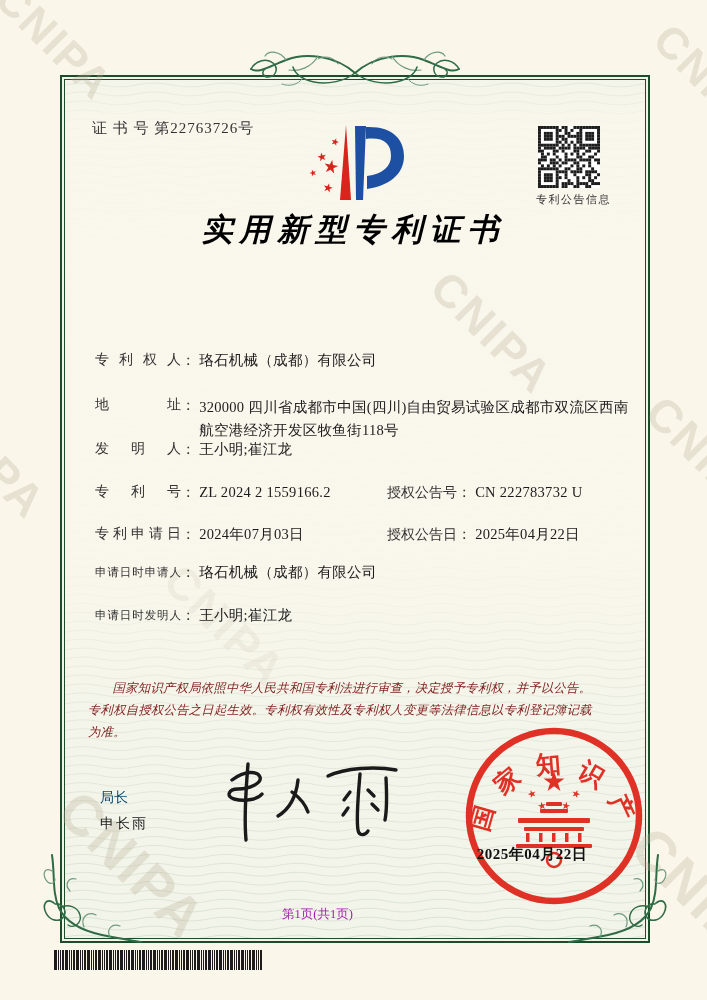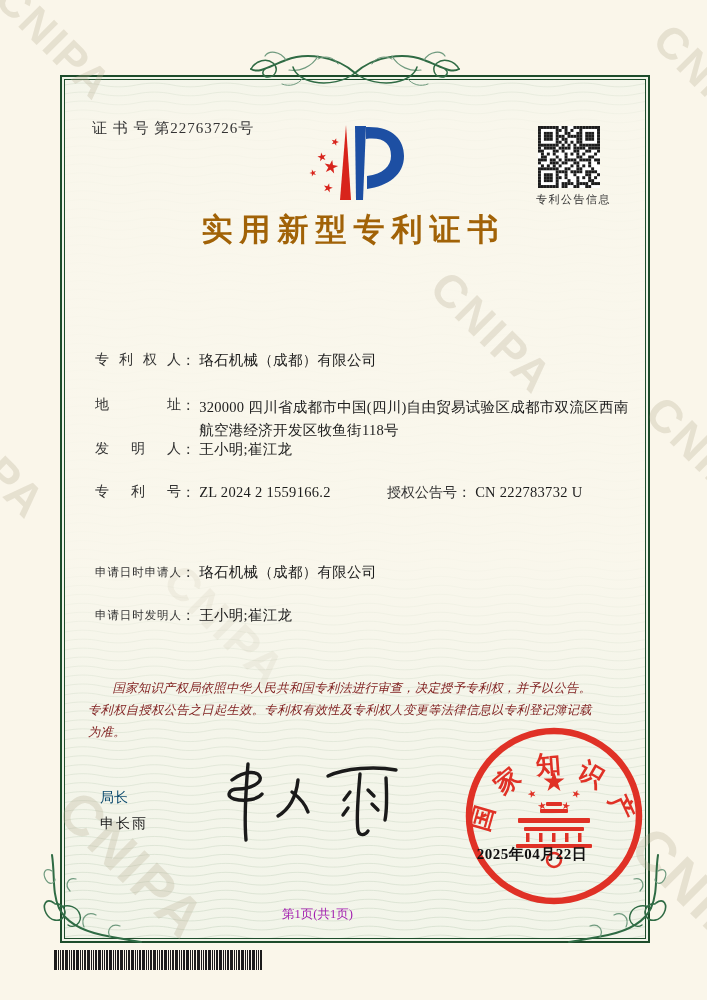--- a/index.html
+++ b/index.html
@@ -18,21 +18,21 @@
           rgba(250,247,236,.95) 22%, rgba(250,247,236,.92) 56%,
           rgba(250,247,236,.40) 72%, rgba(250,247,236,.12) 100%);}
 
   
   .wm{position:absolute;z-index:2;font-family:"Liberation Sans",sans-serif;font-weight:700;
       color:rgba(186,174,148,.30);transform:rotate(45deg);letter-spacing:2px;white-space:nowrap;}
 
   
   .cert-no{position:absolute;z-index:3;left:92px;top:119px;font-size:15px;letter-spacing:1px;color:#333;}
   .title{position:absolute;z-index:3;left:0;top:209px;width:707px;text-align:center;
-         font-size:31px;font-weight:700;letter-spacing:7px;color:#a16207;}
+         font-size:31px;font-weight:700;letter-spacing:7px;color:#000000;font-style:italic;}
   .qr-label{position:absolute;z-index:3;left:527px;top:192px;width:84px;text-align:right;
             font-size:11px;letter-spacing:1.5px;color:#333;}
   svg.logo{position:absolute;z-index:3;left:300px;top:114px;}
   svg.qr{position:absolute;z-index:3;left:538px;top:126px;}
 
   .row{position:absolute;z-index:3;left:95px;width:548px;font-size:14.5px;color:#222;}
   .lbl{display:inline-block;width:86px;text-align:justify;text-align-last:justify;
        font-size:14px;color:#333;vertical-align:top;}
   .lbl.small{font-size:11.5px;padding-top:2px;}
   .colon{color:#333;}
@@ -510,20 +510,28 @@
 
   <div class="row" style="top:483px">
     <span class="lbl">专利号</span><span class="colon">：</span>
     <span class="val">ZL 2024 2 1559166.2</span>
     <span class="rgroup">
       <span class="rlbl">授权公告号</span><span class="colon">：</span>
       <span class="val">CN 222783732 U</span>
     </span>
   </div>
 
+  <div class="row" style="top:525px">
+    <span class="lbl">专利申请日</span><span class="colon">：</span>
+    <span class="val">2024年07月03日</span>
+    <span class="rgroup">
+      <span class="rlbl">授权公告日</span><span class="colon">：</span>
+      <span class="val">2025年04月22日</span>
+    </span>
+  </div>
 
   <div class="row" style="top:563px">
     <span class="lbl small">申请日时申请人</span><span class="colon">：</span>
     <span class="val">珞石机械（成都）有限公司</span>
   </div>
 
   <div class="row" style="top:606px">
     <span class="lbl small">申请日时发明人</span><span class="colon">：</span>
     <span class="val">王小明;崔江龙</span>
   </div>

